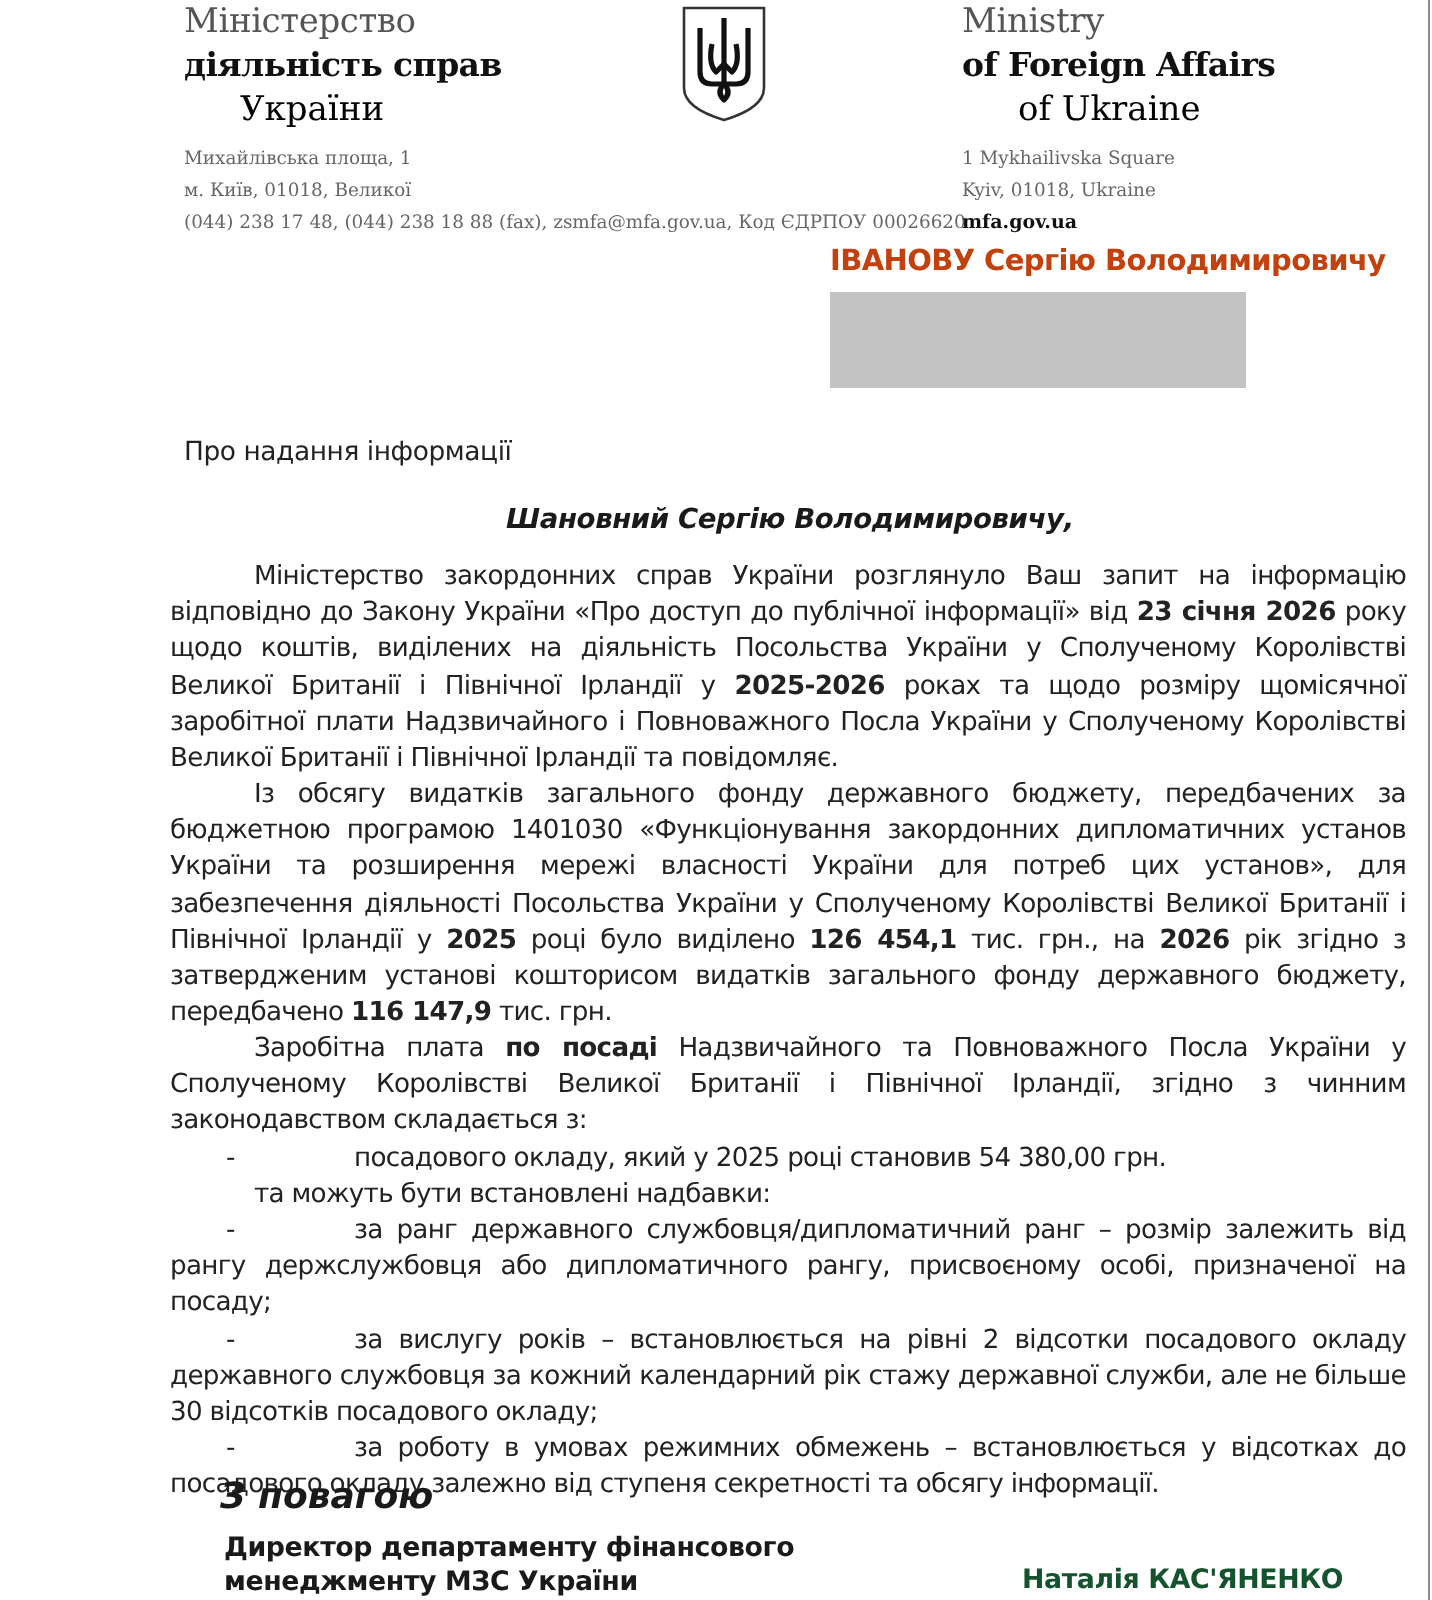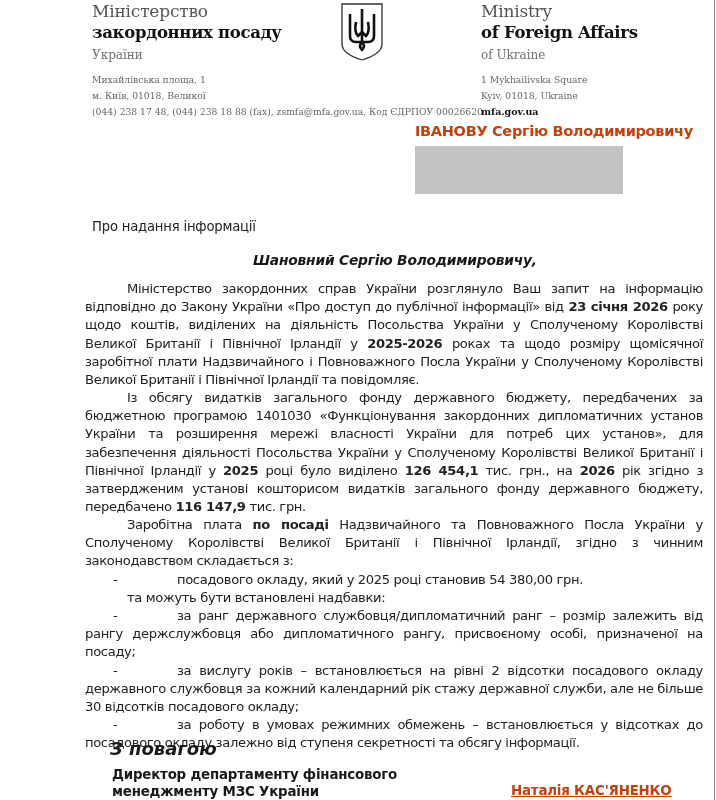--- a/index.html
+++ b/index.html
@@ -8,21 +8,21 @@
       background: #ffffff; position: relative;
       font-family: "DejaVu Sans", sans-serif; color: #1a1a1a;
     }
     .right-edge { position: absolute; top: 0; right: 1px; width: 1px; height: 800px; background: #8a8a8a; }
 
     
     .lh-ua { position: absolute; left: 92px; top: 0px; width: 240px; }
     .lh-en { position: absolute; left: 481px; top: 0px; width: 230px; }
     .lh-line1 { font-family: "DejaVu Serif", serif; font-size: 17px; color: #555; line-height: 22px; letter-spacing: -0.2px; }
     .lh-line2 { font-family: "DejaVu Serif", serif; font-size: 16.5px; font-weight: bold; color: #111; line-height: 22px; letter-spacing: -0.3px; }
-    .lh-line3 { font-family: "DejaVu Serif", serif; font-size: 12px; color: #737373; line-height: 22px; }
+    .lh-line3 { font-family: "DejaVu Serif", serif; font-size: 17px; color: #000000; line-height: 22px; margin-left: 28px; }
     .lh-addr { font-family: "DejaVu Serif", serif; font-size: 9.2px; color: #666; line-height: 16px; margin-top: 6px; }
     .lh-addr div { white-space: nowrap; }
     .lh-web { font-family: "DejaVu Serif", serif; font-size: 9.5px; font-weight: bold; color: #111; }
 
     .emblem { position: absolute; left: 340px; top: 2px; width: 44px; height: 60px; }
 
     
     .addressee { position: absolute; left: 415px; top: 123px; font-family: "DejaVu Sans", sans-serif; font-weight: bold; font-size: 14.5px; letter-spacing: -0.3px; color: #c2410c; }
     .redact { position: absolute; left: 415px; top: 146px; width: 208px; height: 48px; background: #c3c3c3; }
 
@@ -31,30 +31,30 @@
     .salutation { position: absolute; left: 253px; top: 252px; font-size: 13.8px; font-weight: bold; font-style: italic; color: #1a1a1a; letter-spacing: -0.2px; }
 
     .body-text { position: absolute; left: 85px; width: 618px; font-size: 13.1px; line-height: 18.2px; color: #222; text-align: justify; letter-spacing: -0.35px; }
     .p { text-indent: 42px; margin: 0; }
     .b { font-weight: bold; }
     .li { margin: 0; text-indent: 0; }
     .dash { display: inline-block; width: 38px; text-indent: 0; padding-left: 28px; }
 
     .closing { position: absolute; left: 110px; top: 738px; font-size: 18px; font-weight: bold; font-style: italic; color: #1a1a1a; }
     .signer-title { position: absolute; left: 92px; top: 766px; font-size: 13.4px; font-weight: bold; line-height: 17px; color: #1a1a1a; letter-spacing: -0.2px; margin-left: 20px; }
-    .signer-name { position: absolute; left: 511px; top: 783px; font-size: 13.4px; font-weight: bold; color: #c2410c; letter-spacing: -0.2px; text-decoration: underline; }
+    .signer-name { position: absolute; left: 511px; top: 783px; font-size: 13.4px; font-weight: bold; color: #14532d; letter-spacing: -0.2px; }
   </style>
 </head>
 <body>
 
 <div class="right-edge"></div>
 
 <div class="lh-ua">
   <div class="lh-line1">Міністерство</div>
-  <div class="lh-line2">закордонних посаду</div>
+  <div class="lh-line2">діяльність справ</div>
   <div class="lh-line3">України</div>
   <div class="lh-addr">
     <div>Михайлівська площа, 1</div>
     <div>м. Київ, 01018, Великої</div>
     <div>(044) 238 17 48, (044) 238 18 88 (fax), zsmfa@mfa.gov.ua, Код ЄДРПОУ 00026620</div>
   </div>
 </div>
 
 <svg class="emblem" viewBox="0 0 44 60">
   <path d="M2 2 H42 V42 Q42 52 22 58 Q2 52 2 42 Z" fill="#fff" stroke="#333" stroke-width="1.3"></path>

